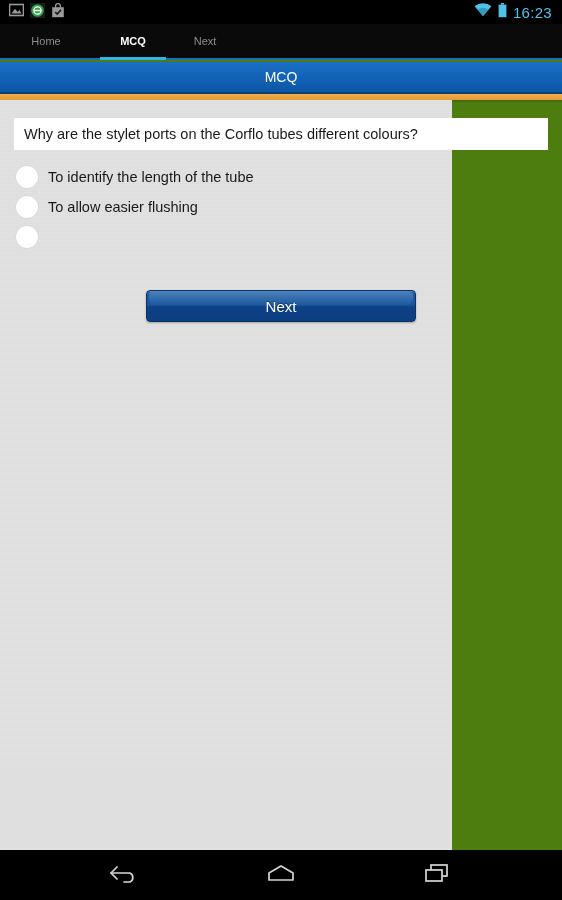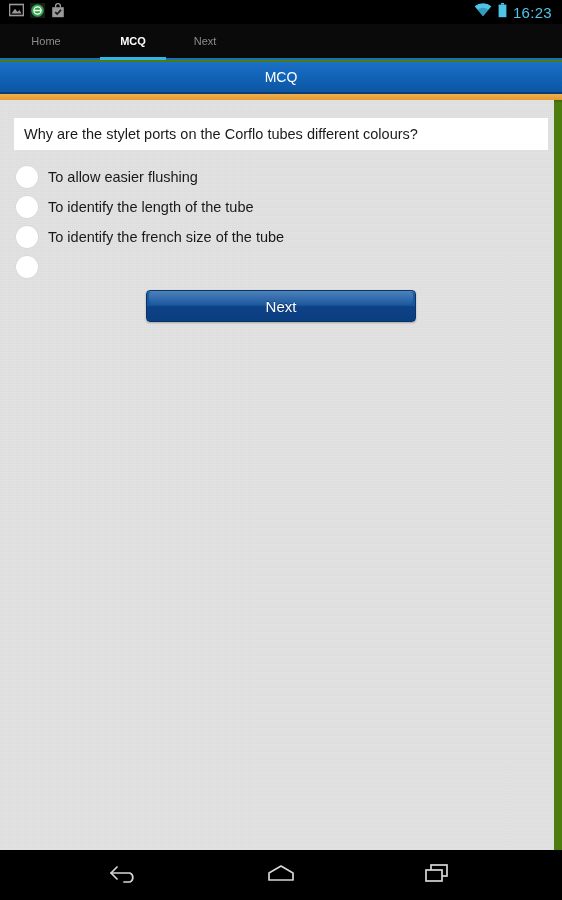--- a/index.html
+++ b/index.html
@@ -64,21 +64,21 @@
     position:absolute; left:0; top:94px; width:562px; height:6px;
     background:linear-gradient(to bottom,#EFAE4C 0%,#E49B33 100%);
   }
   #stripe-shadow {
     position:absolute; left:0; top:100px; width:562px; height:3px;
     background:linear-gradient(to bottom, rgba(0,0,0,.18), rgba(0,0,0,0));
   }
 
   
   #content {
-    position:absolute; left:0; top:100px; width:554px; height:750px;
+    position:absolute; left:0; top:100px; width:452px; height:750px;
     background:#E3E3E3;
     background-image:
       repeating-linear-gradient(0deg, rgba(0,0,0,.014) 0 1px, rgba(255,255,255,.016) 1px 2px),
       repeating-linear-gradient(90deg, rgba(0,0,0,.012) 0 1px, rgba(255,255,255,.014) 1px 2px);
   }
 
   #question-box {
     position:absolute; left:14px; top:18px; width:534px; height:32px;
     background:#ffffff;
     display:flex; align-items:center;
@@ -197,32 +197,28 @@
   <div id="content">
 
     <div id="question-box">
       <span id="question-text">Why are the stylet ports on the Corflo tubes different colours?</span>
     </div>
 
     <div id="options">
 
       <div class="option">
         <span class="radio"></span>
+        <span class="option-label">To identify the length of the tube</span>
+      </div>
+
+      <div class="option">
+        <span class="radio"></span>
         <span class="option-label">To allow easier flushing</span>
       </div>
 
-      <div class="option">
-        <span class="radio"></span>
-        <span class="option-label">To identify the length of the tube</span>
-      </div>
-
-      <div class="option">
-        <span class="radio"></span>
-        <span class="option-label">To identify the french size of the tube</span>
-      </div>
 
       <div class="option">
         <span class="radio"></span>
       </div>
 
     </div>
 
     <div id="next-button">
       <span id="next-label">Next</span>
     </div>

